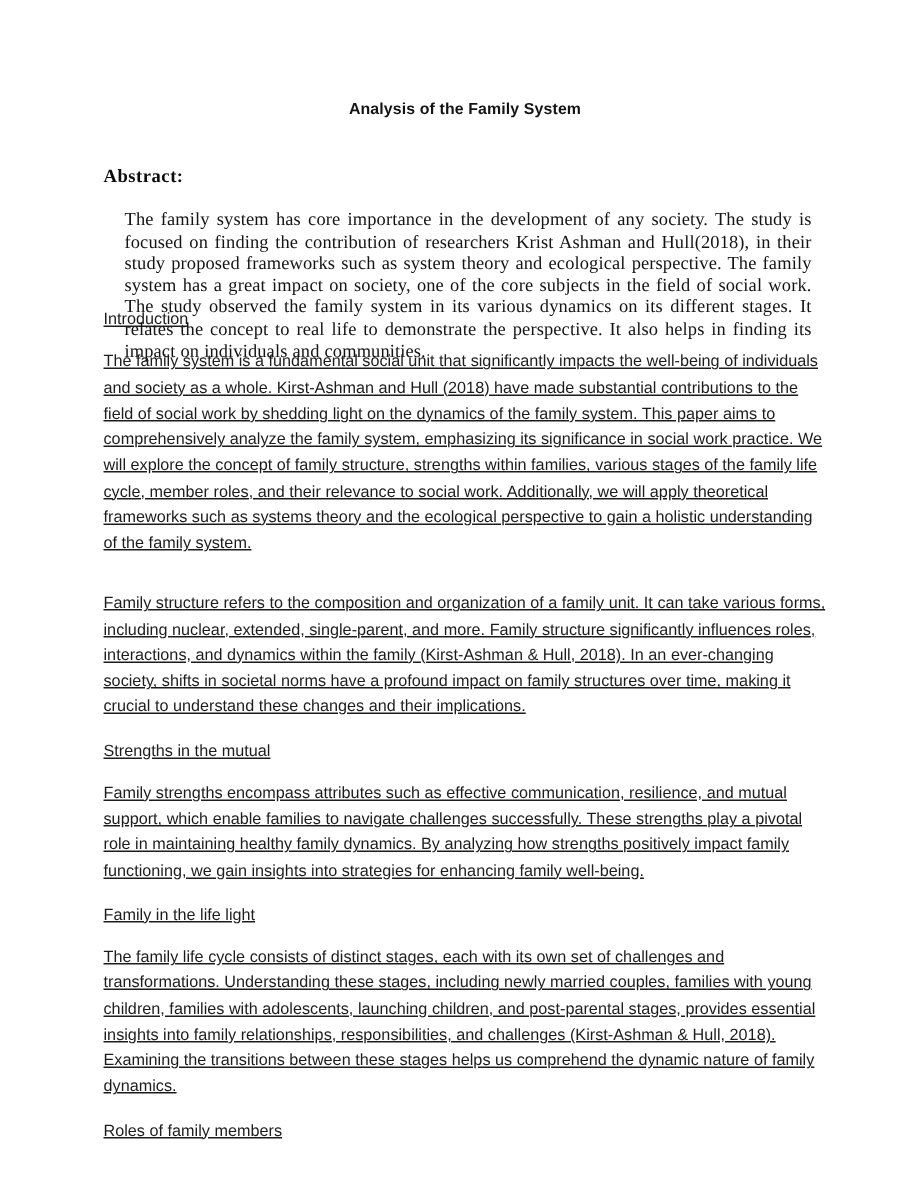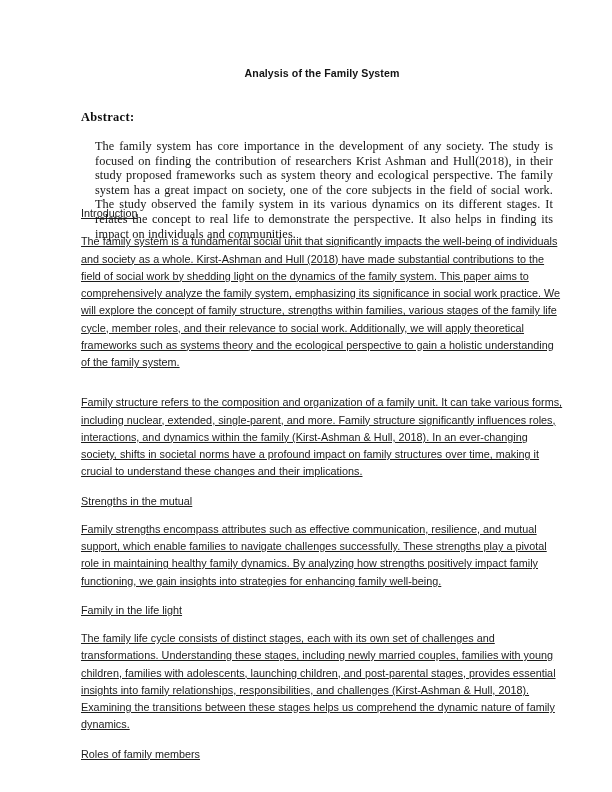--- a/index.html
+++ b/index.html
@@ -11,21 +11,21 @@
   body {
     width: 612px;
     height: 792px;
     position: relative;
     overflow: hidden;
     -webkit-font-smoothing: antialiased;
   }
 
   .page {
     position: absolute;
-    left: 16px;
+    left: 4px;
     top: 0;
     width: 540px;
     height: 792px;
     background: #ffffff;
     box-sizing: border-box;
   }
 
   
   .doc-title {
     position: absolute;

